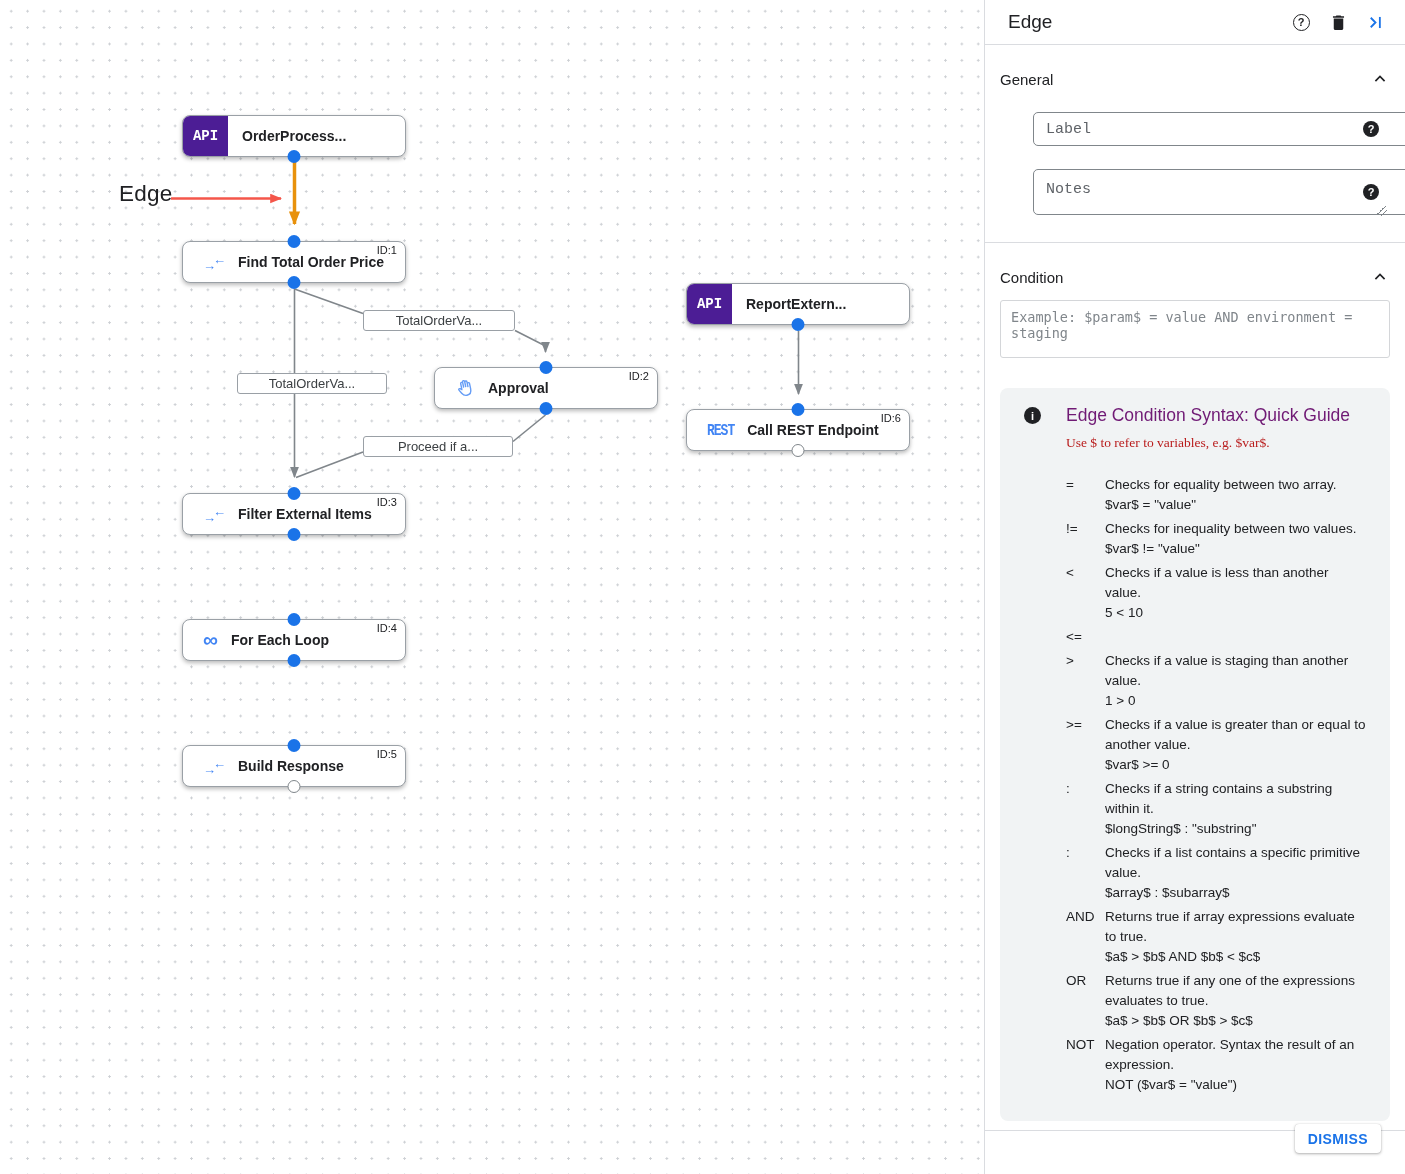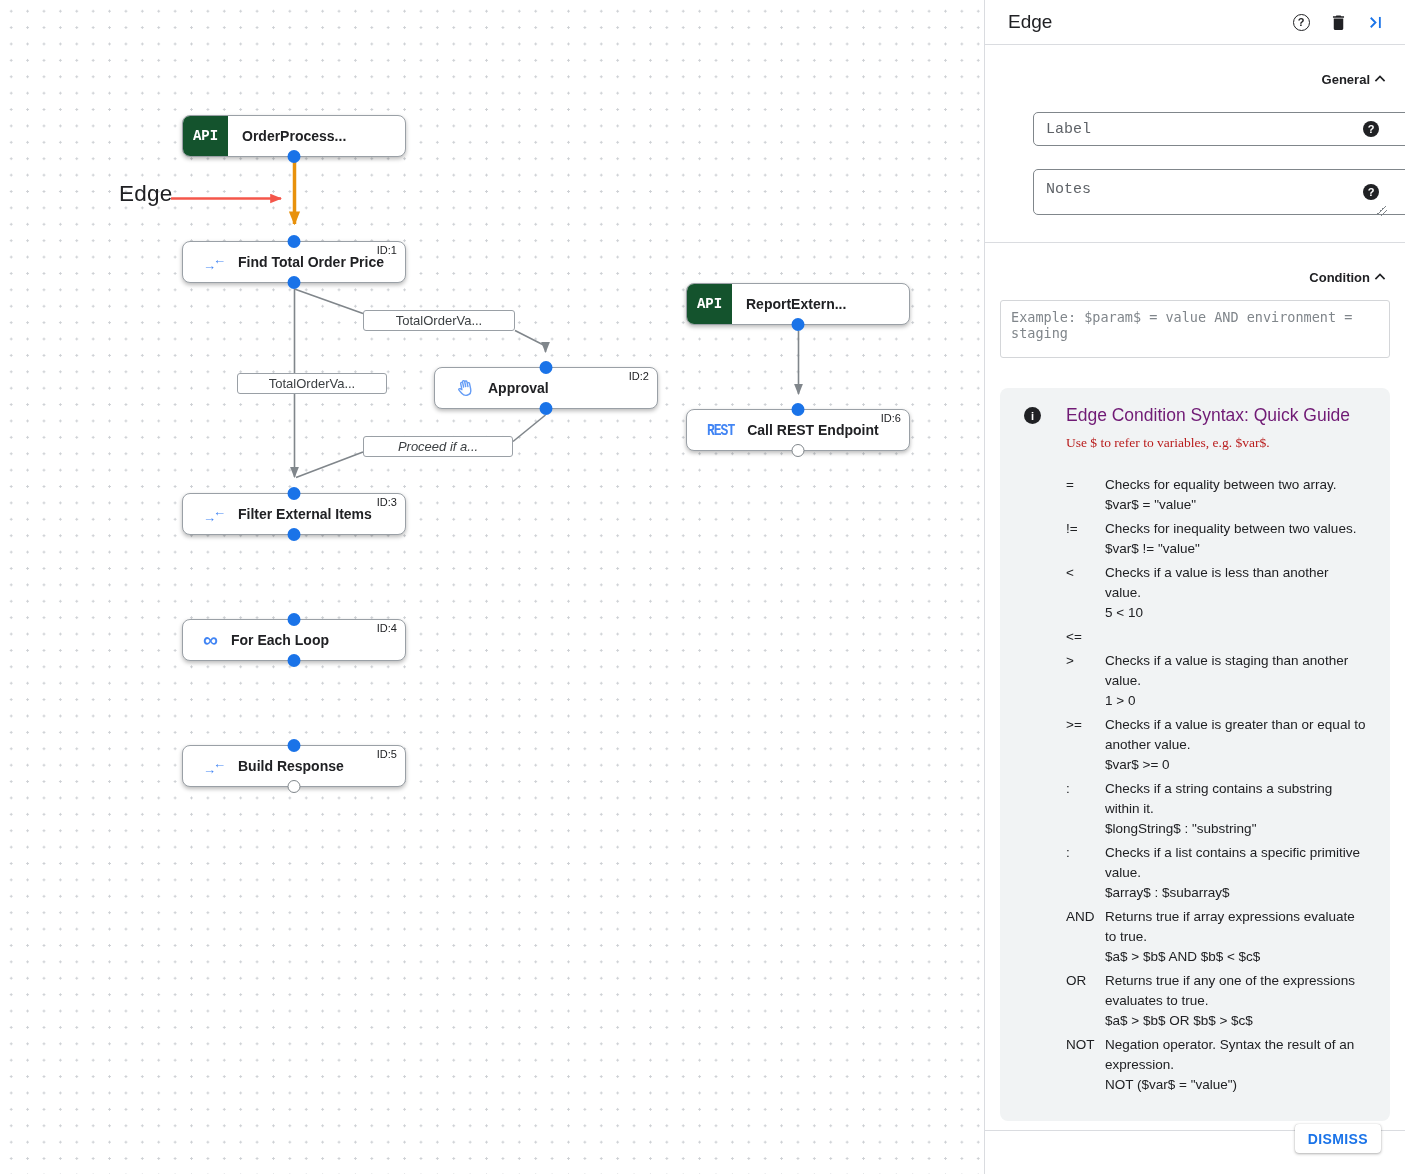--- a/index.html
+++ b/index.html
@@ -13,21 +13,21 @@
     background-size:16.4px 16.4px; background-position:3px 3px; overflow:hidden;
     border-right:1px solid #dadce0; }
   svg.edges { position:absolute; left:0; top:0; z-index:1; }
   .edge-label { position:absolute; z-index:2; height:21px; background:#fff;
     border:1px solid #9aa0a6; border-radius:3px; display:flex; align-items:center;
     justify-content:center; font-size:13px; color:#3c4043; }
   .node { position:absolute; z-index:3; width:224px; height:42px; background:#fff;
     border:1px solid #9aa0a6; border-radius:8px; display:flex; align-items:center;
     gap:13px; padding-left:20px; box-shadow:0 2px 4px rgba(0,0,0,.28); }
   .node.has-badge { padding-left:0; gap:14px; }
-  .badge { width:45px; height:100%; background:#14532d; color:#fff; border-radius:7px 0 0 7px;
+  .badge { width:45px; height:100%; background:#4c1d95; color:#fff; border-radius:7px 0 0 7px;
     display:flex; align-items:center; justify-content:center;
     font-family:"Liberation Mono", monospace; font-weight:700; font-size:14px; }
   .rest { color:#4285f4; font-family:"Liberation Mono", monospace; font-weight:700;
     font-size:13px; letter-spacing:-1px; transform:scaleY(1.3); }
   .node-title { font-size:14px; font-weight:600; color:#202124; white-space:nowrap; }
   .node-id { position:absolute; top:2px; right:8px; font-size:11px; font-weight:400; color:#202124; }
   .port { position:absolute; left:50%; transform:translateX(-50%); width:13px; height:13px;
     border-radius:50%; z-index:4; }
   .port.top { top:-7px; } .port.bottom { bottom:-7px; }
   .port.blue { background:#1a73e8; }
@@ -46,21 +46,21 @@
   .p-head { height:45px; border-bottom:1px solid #dadce0; display:flex; align-items:center;
     padding:0 20px 0 23px; }
   .p-head h1 { font-size:19px; font-weight:400; color:#202124; flex:1; }
   .p-actions { display:flex; align-items:center; gap:17px; }
   .icon-btn { width:20px; height:20px; display:inline-flex; align-items:center;
     justify-content:center; cursor:pointer; }
   .help-outline { width:17px; height:17px; border:1.7px solid #202124; border-radius:50%;
     font-size:11px; font-weight:700; display:flex; align-items:center; justify-content:center; }
   section { padding:0 15px; }
   .sec-head { display:flex; align-items:center; margin-top:24px; }
-  .sec-head h2 { font-size:13px; font-weight:700; color:#202124; flex:1;text-align:right; }
+  .sec-head h2 { font-size:15px; font-weight:400; color:#202124; flex:1; }
   .field { position:relative; margin-top:23px; }
   .field input, .field textarea { width:100%; border:1px solid #80868b; border-radius:5px;
     font-family:Liberation Mono, monospace; font-size:15px; color:#202124;
     padding:0 36px 0 12px; outline:none; resize:none; background:#fff;margin-left:33px; }
   .field input { height:34px; }
   .field textarea { height:46px; padding-top:11px; }
   .field input::placeholder, .field textarea::placeholder { color:#5f6368; opacity:1; }
   .qmark { position:absolute; right:11px; width:16px; height:16px; background:#202124;
     color:#fff; border-radius:50%; font-size:11px; font-weight:700; display:flex;
     align-items:center; justify-content:center; cursor:pointer; }
@@ -180,21 +180,21 @@
       </div>
       <div class="node" style="left: 686px; top: 409px;">
         <span class="rest">REST</span>
         <span class="node-title">Call REST Endpoint</span>
         <span class="node-id">ID:6</span>
         <span class="port top blue"></span>
         <span class="port bottom open"></span>
       </div>
       <div class="edge-label" style="left: 363px; top: 310px; width: 152px;">TotalOrderVa...</div>
       <div class="edge-label" style="left: 237px; top: 373px; width: 150px;">TotalOrderVa...</div>
-      <div class="edge-label" style="left: 363px; top: 436px; width: 150px; font-style: italic;">Proceed if a...</div>
+      <div class="edge-label" style="left: 363px; top: 436px; width: 150px;">Proceed if a...</div>
     </div>
 
   <aside class="panel">
     <header class="p-head">
       <h1>Edge</h1>
       <div class="p-actions">
         <span class="icon-btn">
             <span class="help-outline">?</span>
           </span>
         <span class="icon-btn">

